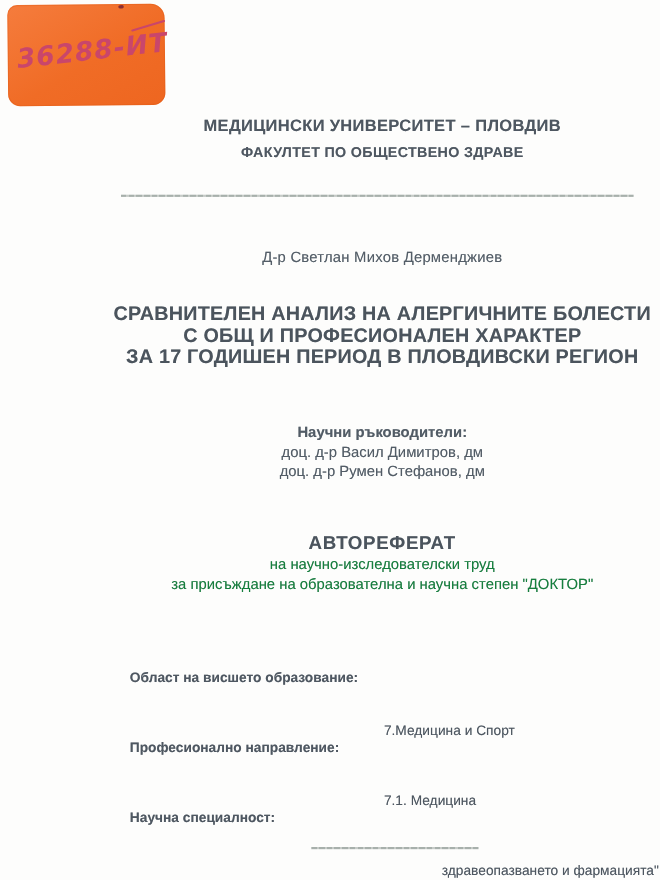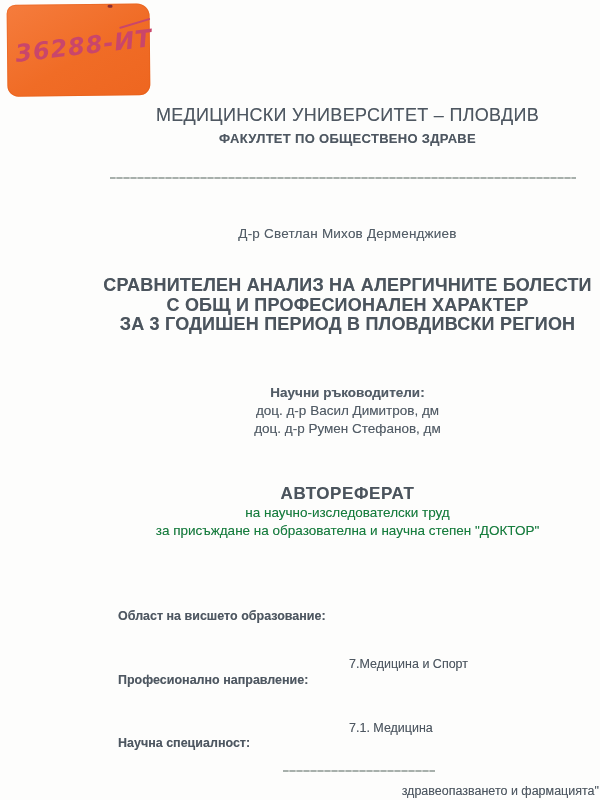--- a/index.html
+++ b/index.html
@@ -31,21 +31,21 @@
     background:#c9466b; border-radius:2px; transform:rotate(-16deg);
   }
   .pen-dot {
     position:absolute; left:101px; top:1px; width:5px; height:3px;
     background:#8b2f33; border-radius:2px;
   }
 
   
   .cblock { position:absolute; left:95px; width:505px; text-align:center; }
 
-  .hdr-university { font-size:18px; font-weight:normal; letter-spacing:.3px; line-height:18px; }
+  .hdr-university { font-size:15px; font-weight:bold; letter-spacing:.3px; line-height:18px; }
   .hdr-faculty    { font-size:13px;   font-weight:bold; letter-spacing:.3px; margin-top:7px; line-height:15px; }
   .hdr-department { font-size:11.5px; font-weight:bold; letter-spacing:.2px; margin-top:6px; line-height:14px; }
 
   .rule {
     position:absolute; height:2px;
     background:repeating-linear-gradient(90deg,#98a29d 0px,#98a29d 5px,#bcc2be 5px,#bcc2be 7px);
     opacity:.85;
   }
   .rule-header { left:110px; width:466px; top:177px; }
   .rule-footer { left:283px; width:152px; top:770px; }
@@ -86,21 +86,21 @@
     <div class="hdr-university">МЕДИЦИНСКИ УНИВЕРСИТЕТ – ПЛОВДИВ</div>
     <div class="hdr-faculty">ФАКУЛТЕТ ПО ОБЩЕСТВЕНО ЗДРАВЕ</div>
   </div>
   <div class="rule rule-header"></div>
 
   <div class="cblock author">Д-р Светлан Михов Дерменджиев</div>
 
   <div class="cblock title-block">
     <div>СРАВНИТЕЛЕН АНАЛИЗ НА АЛЕРГИЧНИТЕ БОЛЕСТИ</div>
     <div>С ОБЩ И ПРОФЕСИОНАЛЕН ХАРАКТЕР</div>
-    <div>ЗА 3 ГОДИШЕН ПЕРИОД В ПЛОВДИВСКИ РЕГИОН</div>
+    <div>ЗА 17 ГОДИШЕН ПЕРИОД В ПЛОВДИВСКИ РЕГИОН</div>
   </div>
 
   <div class="cblock sup-block">
     <div class="sup-heading">Научни ръководители:</div>
     <div>доц. д-р Васил Димитров, дм</div>
     <div>доц. д-р Румен Стефанов, дм</div>
   </div>
 
   <div class="cblock abs-block">
     <div class="abs-heading">АВТОРЕФЕРАТ</div>

